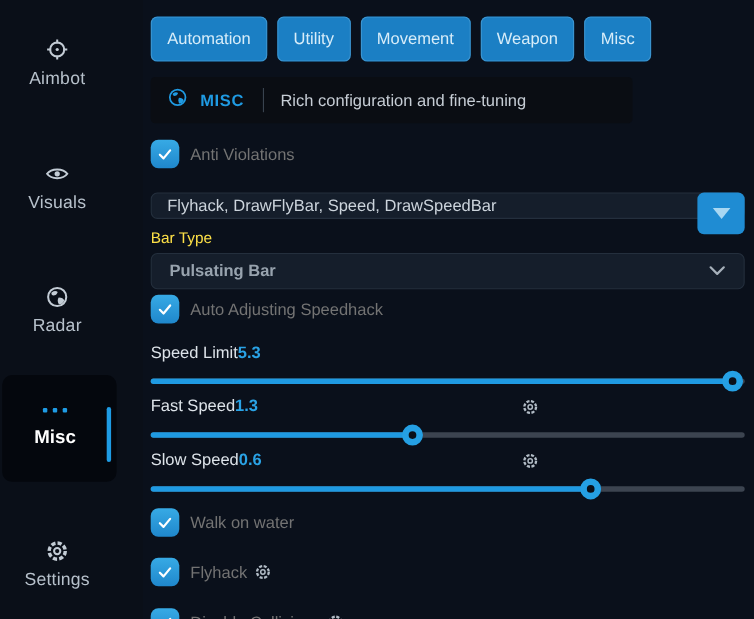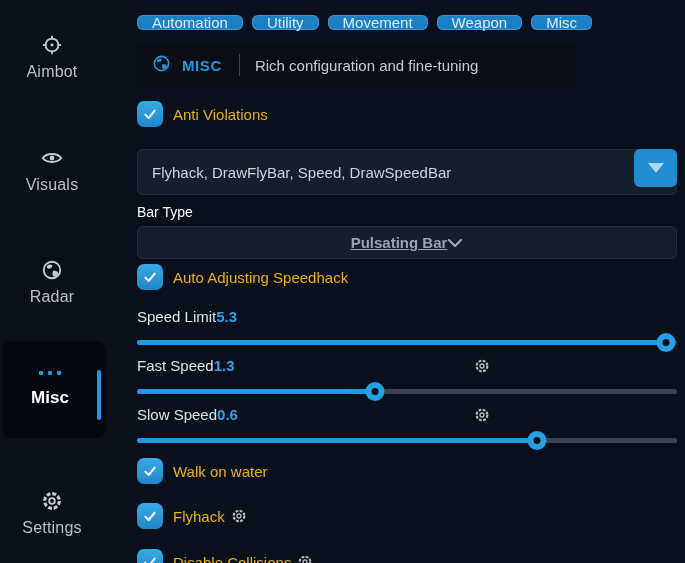--- a/index.html
+++ b/index.html
@@ -36,68 +36,68 @@
   .dots-row i { width:4px; height:4px; border-radius:1px; background:#1e9be4; display:block; }
   .misc-label { color:#ffffff; font-weight:bold; font-size:17px; }
   .active-bar {
     position:absolute; right:5px; top:29px; width:4px; height:50px;
     background:#1e9be4; border-radius:2px;
   }
   
   .main { position:absolute; left:137px; top:0; width:540px; }
   .tabs { display:flex; gap:9px; margin-top:15px; }
   .tab {
-    height:15px; padding:0 15px; background:#1b7fc4; border-radius:6px;
+    height:41px; padding:0 15px; background:#1b7fc4; border-radius:6px;
     color:#d8edf9; font-size:15px; display:flex; align-items:center;
     box-shadow: inset 0 0 0 1px rgba(130,195,235,.35);
     cursor:pointer; white-space:nowrap;
   }
   .header-bar {
     margin-top:14px; height:42px; width:438px; background:#0a0d13;
     border-radius:4px; display:flex; align-items:center; padding-left:15px;
   }
   .header-title { color:#1f9ae2; font-weight:bold; font-size:15px; letter-spacing:.6px; margin-left:11px; }
   .header-divider { width:1px; height:22px; background:#39434f; margin:0 15px 0 17px; }
   .header-subtitle { color:#c6cdd5; font-size:15px; }
   
   .check-row { display:flex; align-items:center; gap:10px; cursor:pointer; width:max-content; }
   .checkbox {
     width:26px; height:26px; border-radius:7px; flex:0 0 auto;
     background:linear-gradient(180deg,#37aae5,#1f87cc);
     display:flex; align-items:center; justify-content:center;
   }
-  .check-label { color:#eab308; font-size:15px; display:flex; align-items:center; gap:6px; }
+  .check-label { color:#737373; font-size:15px; display:flex; align-items:center; gap:6px; }
   .row-anti  { margin-top:15px; }
   .row-auto  { margin-top:5px; }
   .row-walk  { margin-top:8px;text-align:center; }
   .row-fly   { margin-top:19px; }
   .row-coll  { margin-top:20px; }
   
   .multiselect {
-    margin-top:22px; height:46px; background:#151e2b;
+    margin-top:22px; height:24px; background:#151e2b;
     border:1px solid #242f3d; border-radius:6px; position:relative;
     display:flex; align-items:center; padding-left:14px;
     color:#ccd4dc; font-size:15px; cursor:pointer;
   }
   .ms-btn {
     position:absolute; right:-1px; top:-1px; width:43px; height:38px;
     background:#1f8cd3; border-radius:6px;
     display:flex; align-items:center; justify-content:center; cursor:pointer;
   }
   .ms-caret {
     width:0; height:0;
     border-left:8px solid transparent; border-right:8px solid transparent;
     border-top:10px solid #a8d7f2;
   }
-  .field-label { margin-top:9px; color:#ffffff; font-size:14px; }
+  .field-label { margin-top:9px; color:#fde047; font-size:14px; }
   .select {
     margin-top:6px; height:33px; background:#151e2b;
     border:1px solid #242f3d; border-radius:6px;
-    display:flex; align-items:center; justify-content:center;
-    padding:13px 16px; color:#98a3ae; font-size:15px; font-weight:bold; cursor:pointer;text-decoration:underline;
+    display:flex; align-items:center; justify-content:space-between;
+    padding:13px 16px; color:#98a3ae; font-size:15px; font-weight:bold; cursor:pointer;
   }
   
   .slider-group { margin-top:18px; }
   .slider-group + .slider-group { margin-top:5px; }
   .slider-label-row { position:relative; display:flex; align-items:baseline; gap:0; height:20px; }
   .slider-name { color:#dde3e9; font-size:15px; }
   .slider-value { color:#2aa3e6; font-size:15px; font-weight:bold; }
   .gear-abs { position:absolute; left:337px; top:1px; cursor:pointer; }
   .slider { position:relative; height:19px; margin-top:5px; cursor:pointer; }
   .slider-track { position:absolute; top:7px; left:0; right:0; height:5px; background:#3c4450; border-radius:3px; }

